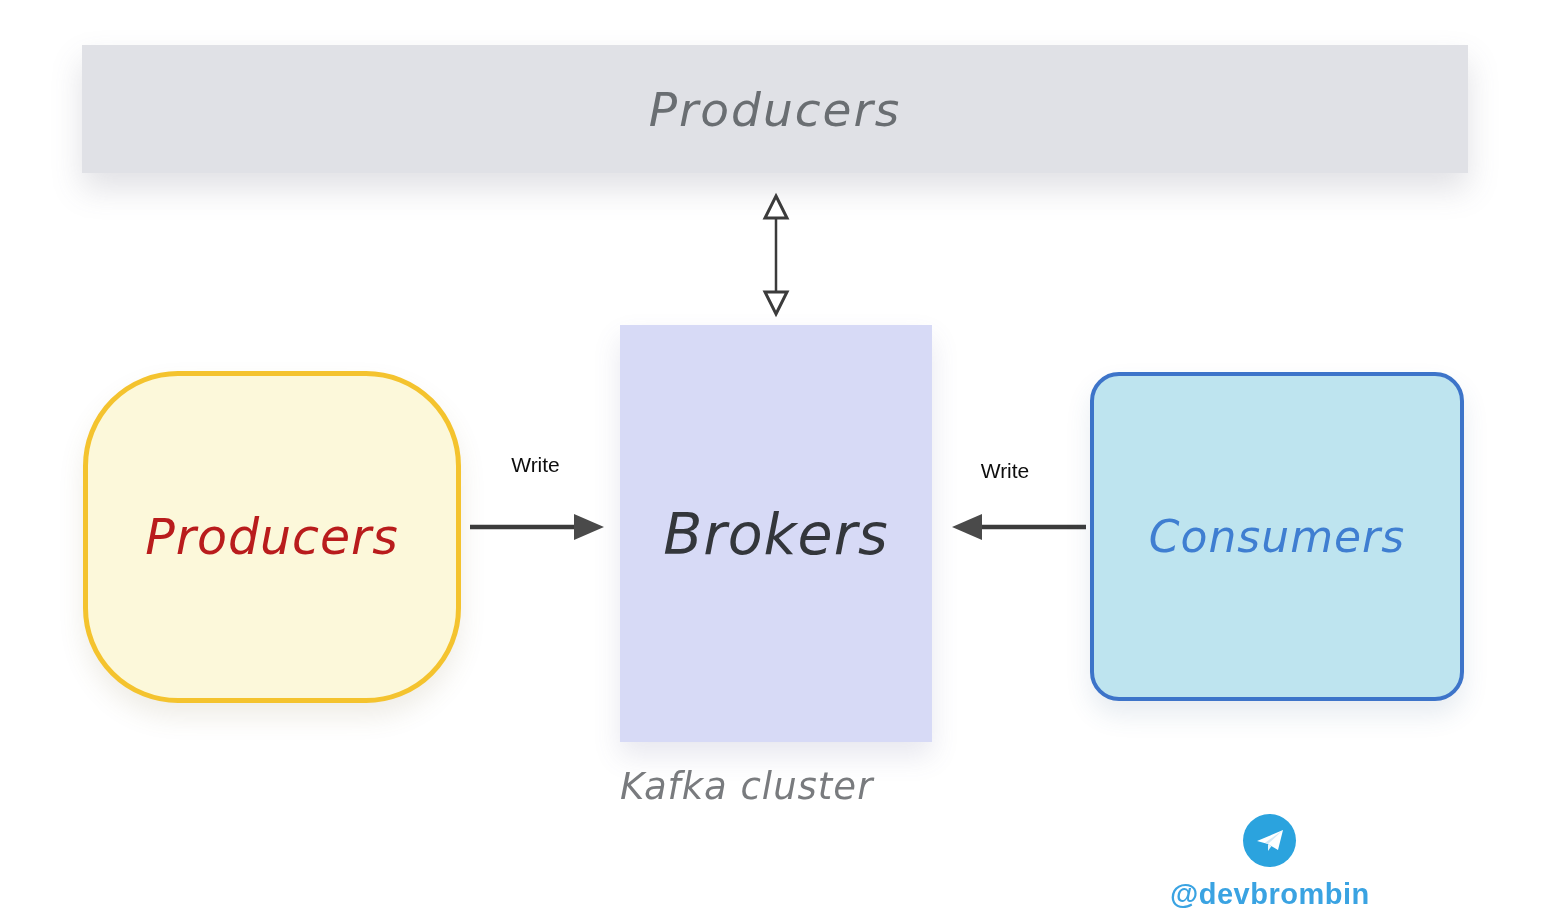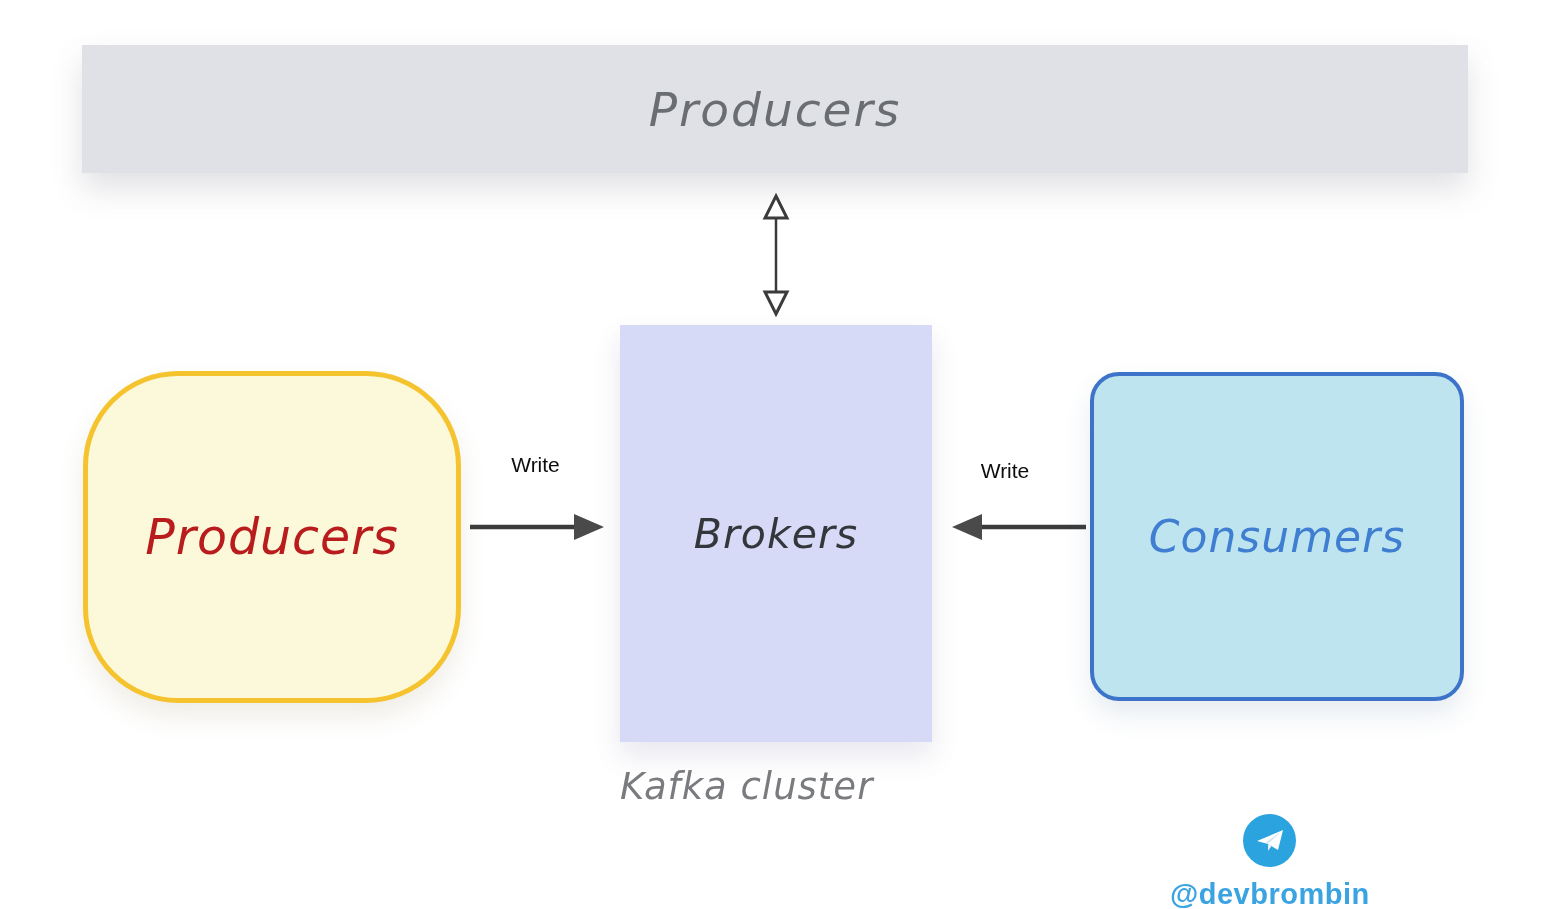--- a/index.html
+++ b/index.html
@@ -22,21 +22,21 @@
     display:flex;align-items:center;justify-content:center;
     box-shadow:0 14px 26px rgba(120,110,60,0.12);
   }
   .producers .label{font-size:49px;color:#b91c1c;letter-spacing:1px;}
   
   .brokers{
     position:absolute;left:620px;top:325px;width:312px;height:417px;
     background:#d7daf6;display:flex;align-items:center;justify-content:center;
     box-shadow:0 14px 26px rgba(90,90,140,0.14);
   }
-  .brokers .label{font-size:41px;color:#33363b;letter-spacing:1px;}
+  .brokers .label{font-size:57px;color:#33363b;letter-spacing:1px;}
   
   .consumers{
     position:absolute;left:1090px;top:372px;width:366px;height:321px;
     background:#bee4ef;border:4px solid #3d74c9;border-radius:29px;
     display:flex;align-items:center;justify-content:center;
     box-shadow:0 14px 26px rgba(60,100,140,0.12);
   }
   .consumers .label{font-size:44px;color:#3f7ed1;letter-spacing:1px;}
   
   .kafka-caption{

